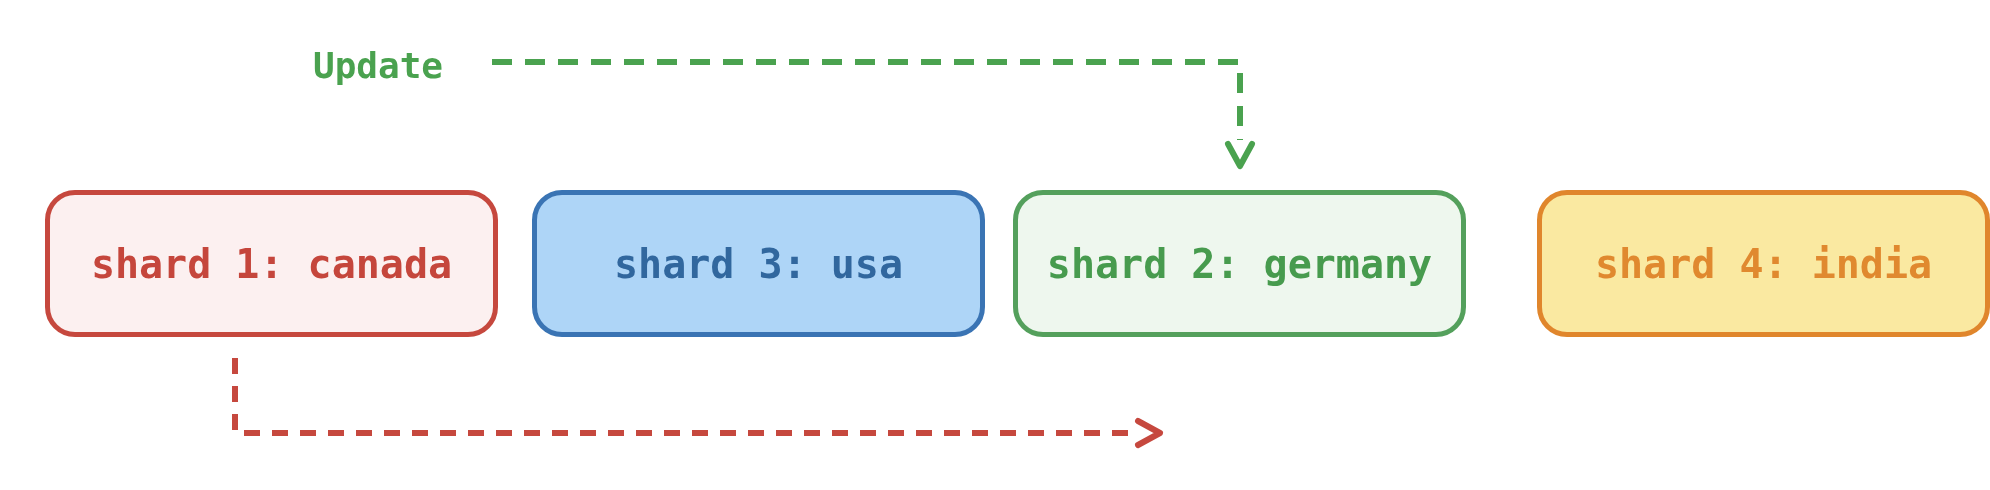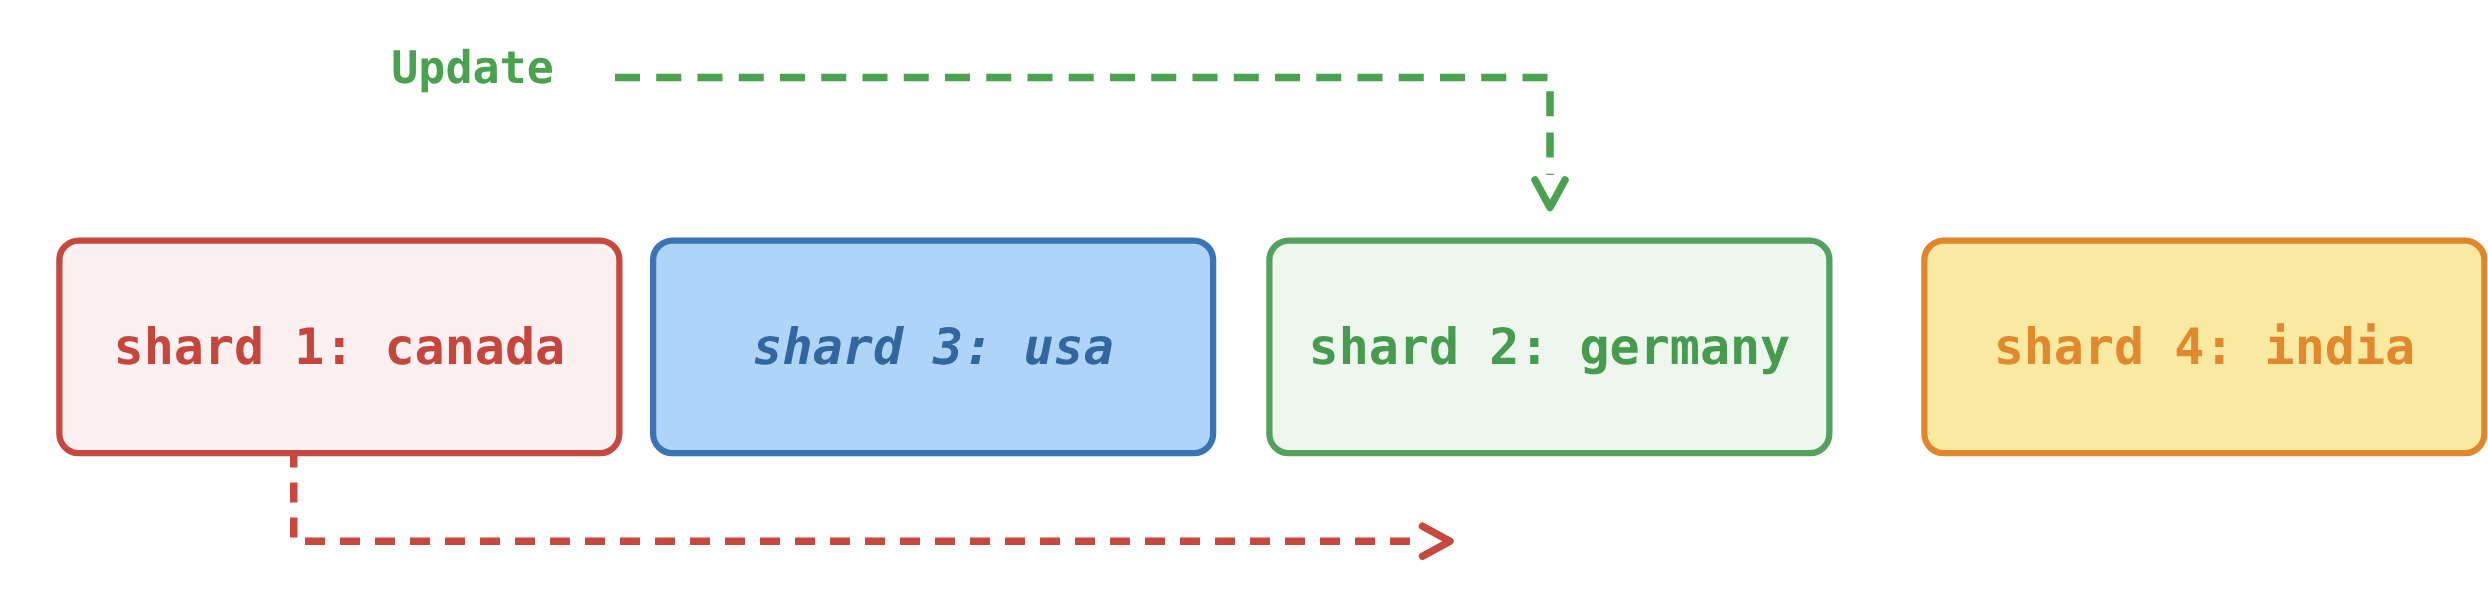--- a/index.html
+++ b/index.html
@@ -34,44 +34,45 @@
   }
   .update-stroke  { stroke: var(--update-color, #4aa24f); }
   .retrieve-stroke{ stroke: var(--retrieve-color, #c6483e); }
 
   .flow-label {
     position: absolute;
     font-weight: bold;
     font-size: 36px;
     line-height: 44px;
     white-space: nowrap;
+    margin-top: 11px;
   }
   .update-label   { left: 313px; top: 33px;  color: var(--update-color, #4aa24f); }
   .retrieve-label { left: 1183px; top: 411px; color: var(--retrieve-color, #c6483e); }
 
   .shard-box {
     position: absolute;
     top: 190px;
-    height: 175px;
+    height: 147px;
     width: 453px;
     box-sizing: border-box;
     border: 5px solid #888;
-    border-radius: 18px;
+    border-radius: 30px;
     display: flex;
     align-items: center;
     justify-content: center;
     background: #eee;
   }
   .shard-box .shard-label {
     font-weight: bold;
     font-size: 40px;
     white-space: nowrap;
   }
   .shard-pos-0 { left: 45px; }
-  .shard-pos-1 { left: 520px; font-style: italic; }
+  .shard-pos-1 { left: 532px; }
   .shard-pos-2 { left: 1013px; }
   .shard-pos-3 { left: 1493px; }
 </style>
 </head>
 <body>
 
 <div class="canvas">
 
   <svg class="arrows" viewBox="0 0 1990 490" aria-hidden="true">
     <g>

